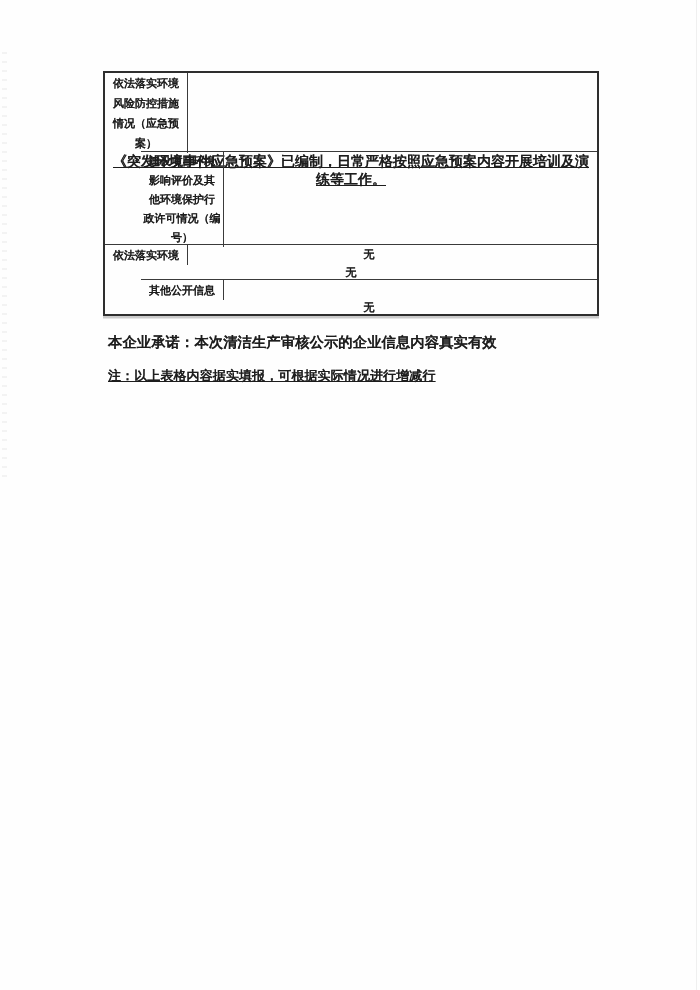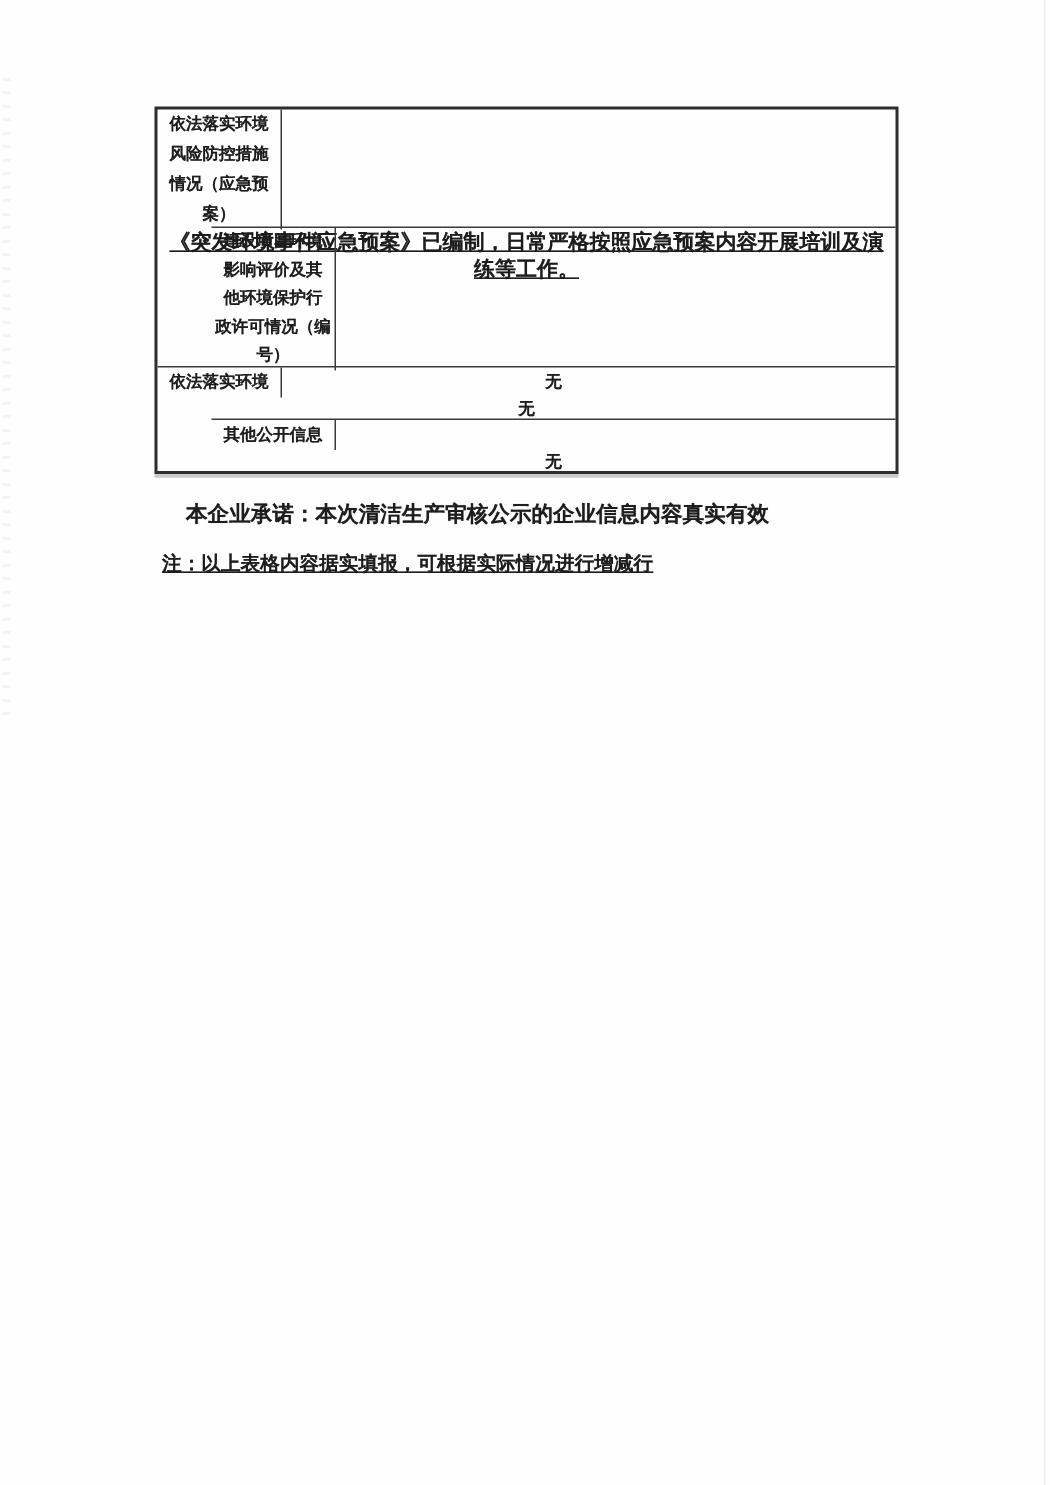--- a/index.html
+++ b/index.html
@@ -88,21 +88,20 @@
 
   .commitment {
     position: absolute;
     left: 108px;
     top: 333px;
     font-size: 14.3px;
     font-weight: bold;
     letter-spacing: 0.1px;
     white-space: nowrap;
     text-shadow: 0 0 0.5px rgba(25,25,25,0.6);
-    margin-left: 16px;
   }
   .note {
     position: absolute;
     left: 108px;
     top: 367px;
     font-size: 13px;
     font-weight: bold;
     letter-spacing: 0.1px;
     white-space: nowrap;
     text-shadow: 0 0 0.3px rgba(30,30,30,0.5);

